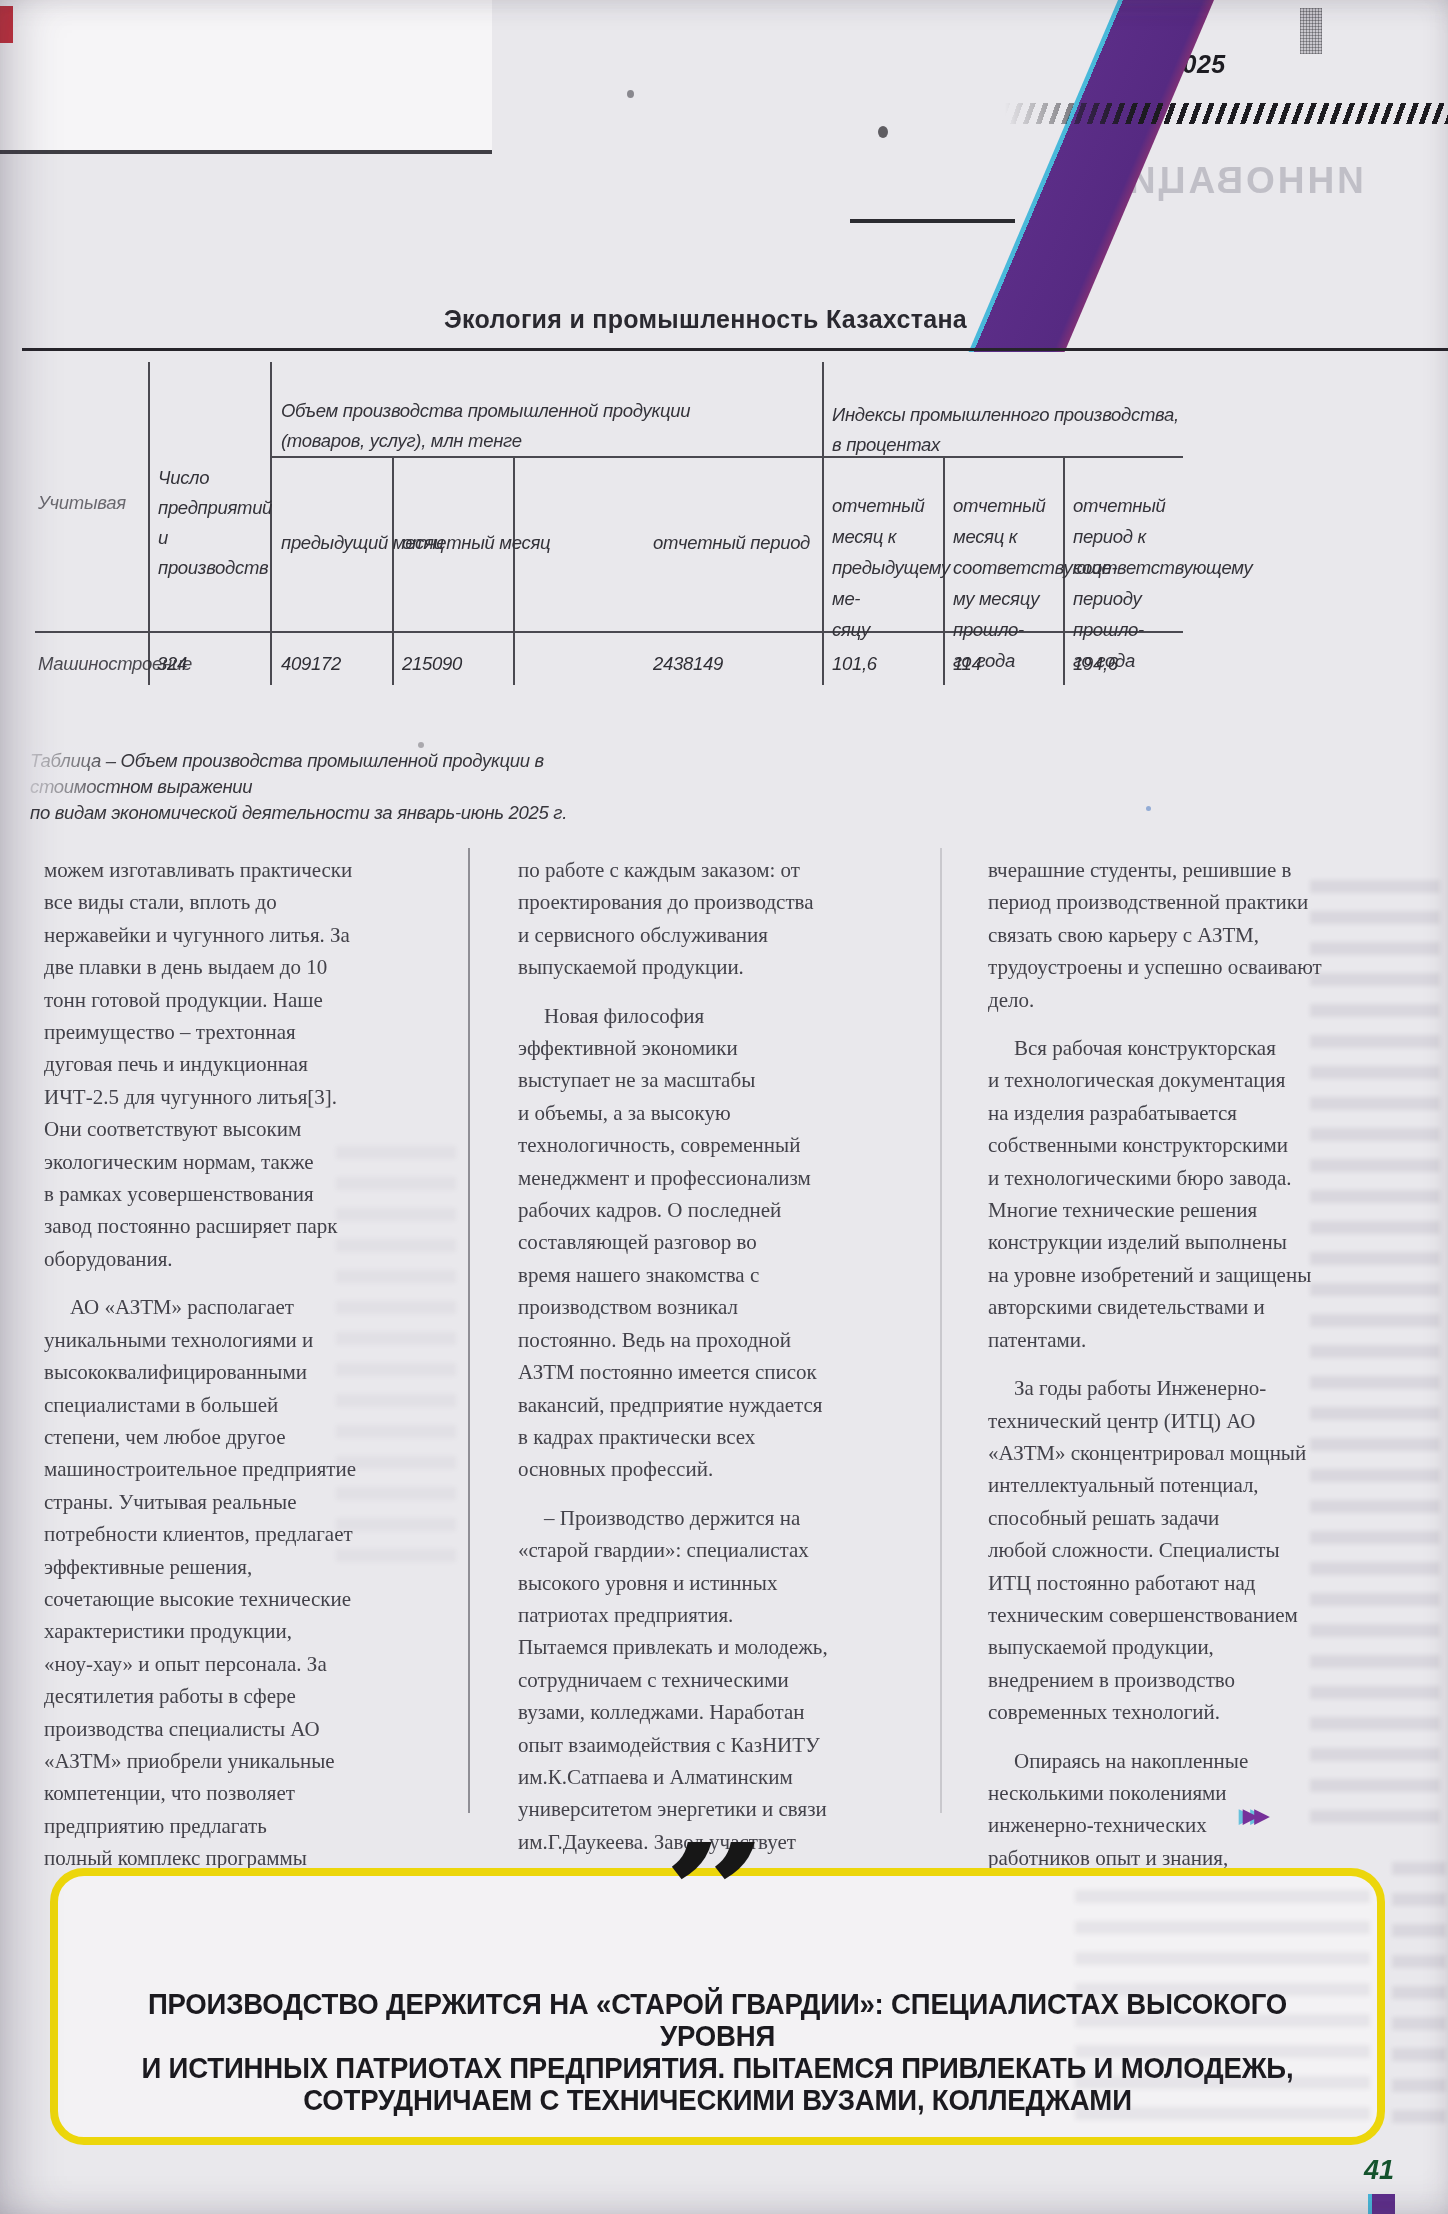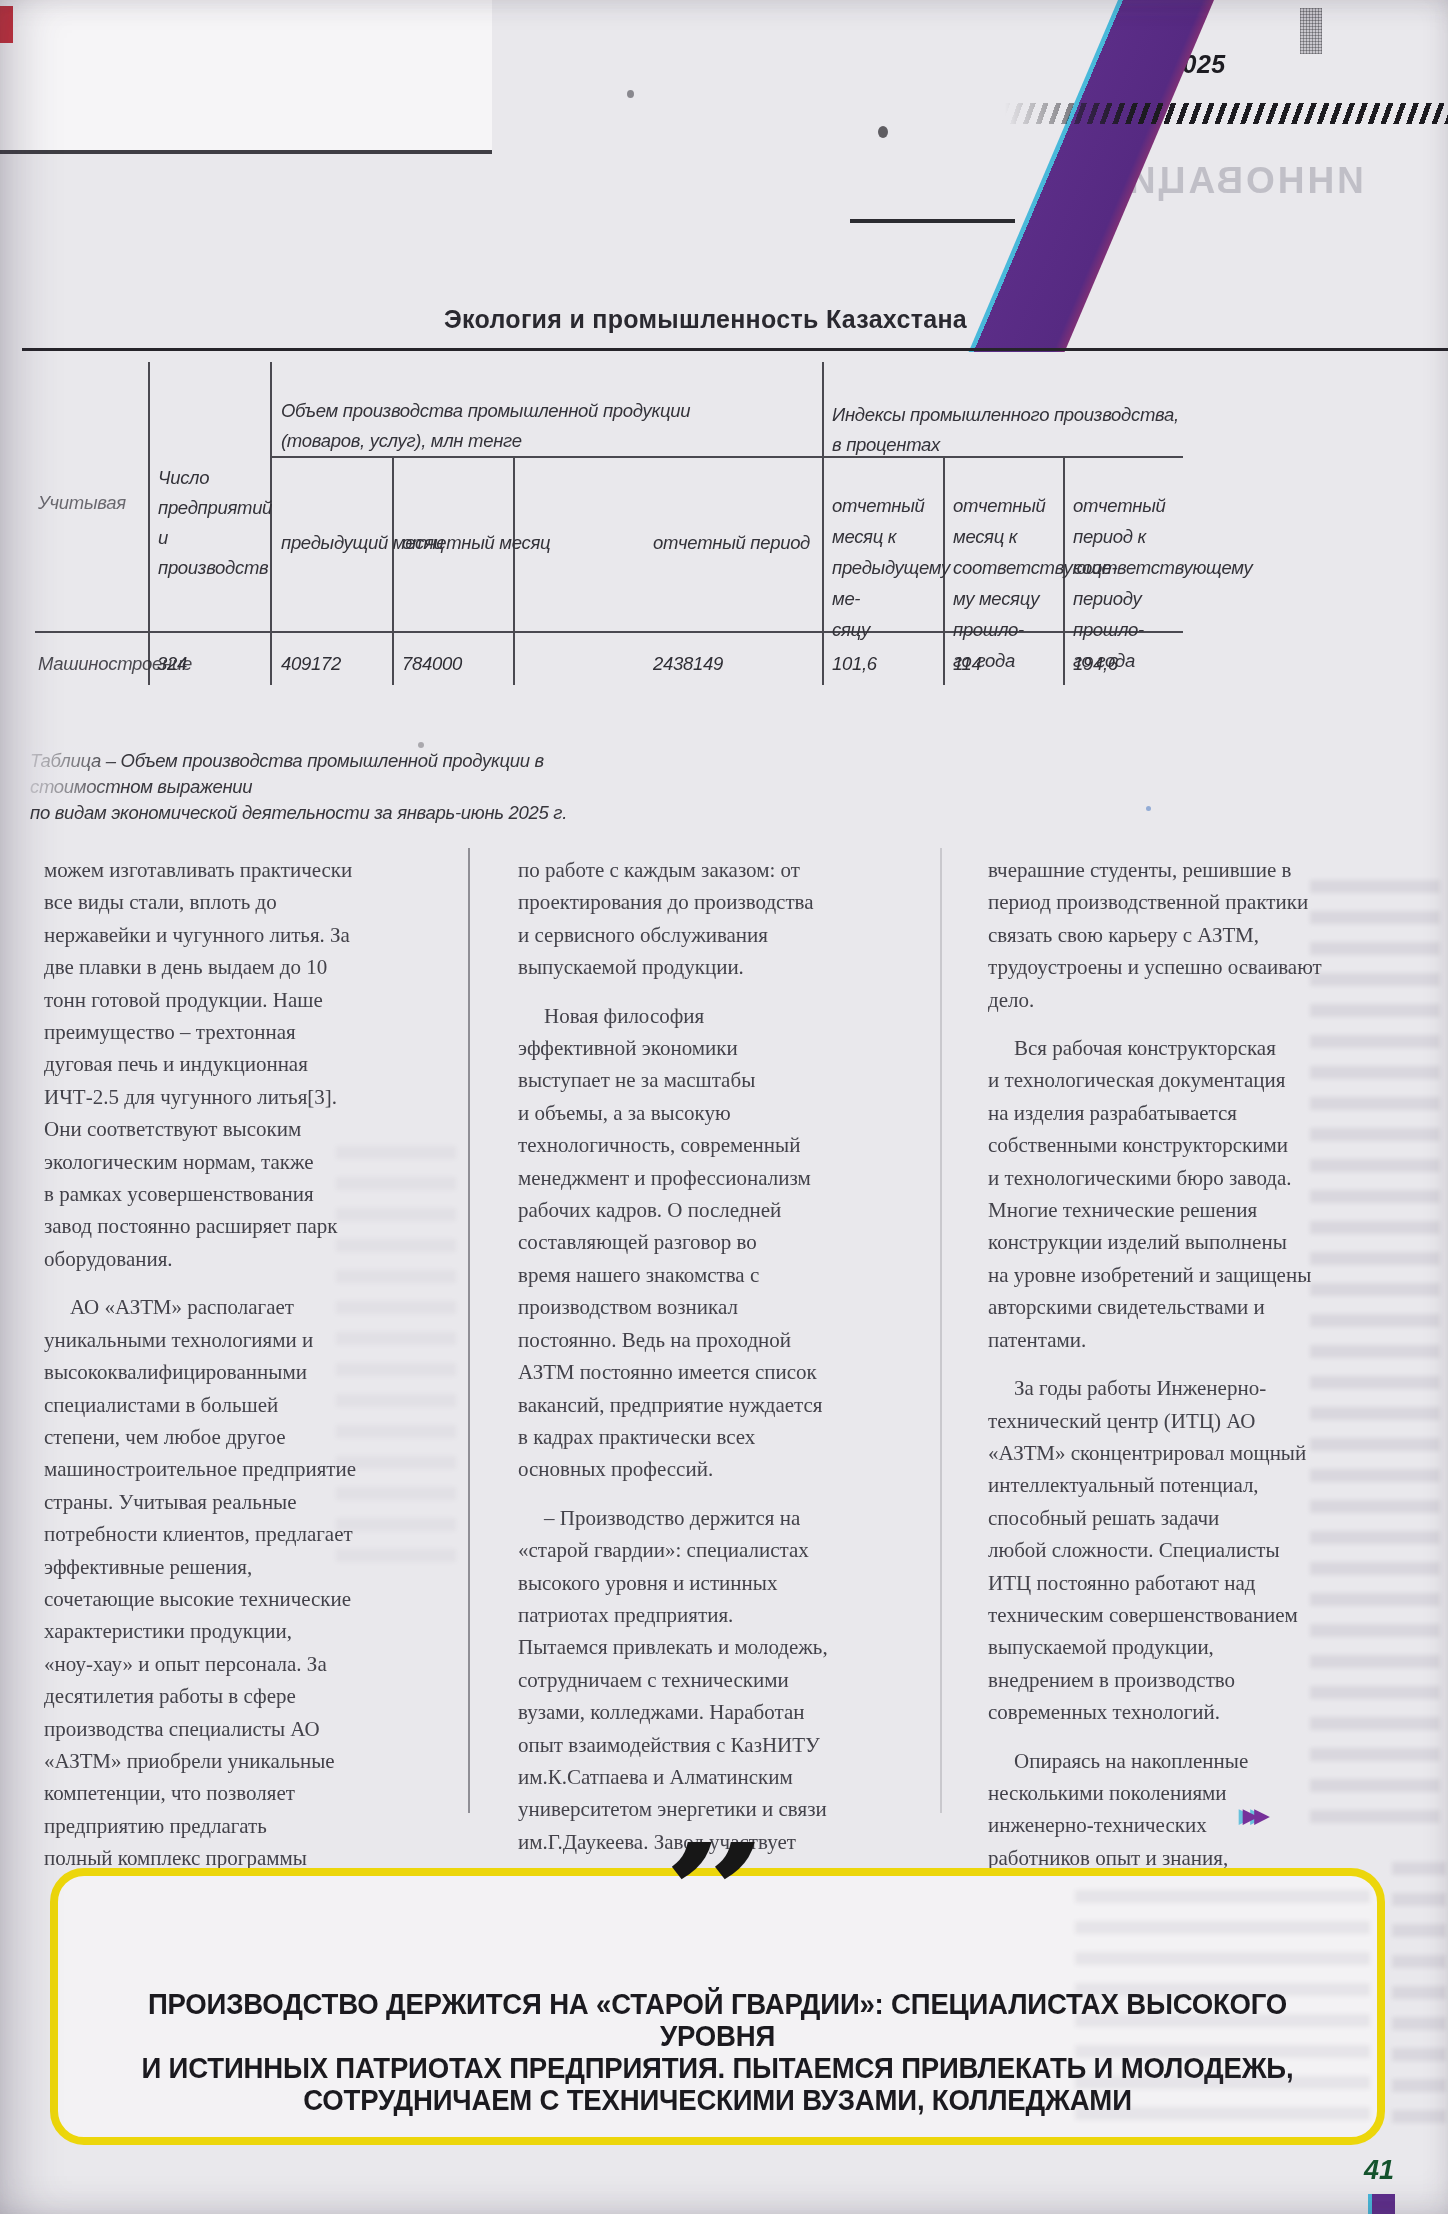--- a/index.html
+++ b/index.html
@@ -117,21 +117,21 @@
 му месяцу прошло-
 го года</div>
   <div class="abs tcell" style="left:1073px;top:490px;width:110px;line-height:31px">отчетный период к
 соответствующему
 периоду прошло-
 го года</div>
 
   <div class="abs tval" style="left:38px;top:653px;opacity:.85">Машиностроение</div>
   <div class="abs tval" style="left:157px;top:653px">324</div>
   <div class="abs tval" style="left:281px;top:653px">409172</div>
-  <div class="abs tval" style="left:402px;top:653px">784000</div>
+  <div class="abs tval" style="left:402px;top:653px">215090</div>
   <div class="abs tval" style="left:653px;top:653px">2438149</div>
   <div class="abs tval" style="left:832px;top:653px">101,6</div>
   <div class="abs tval" style="left:953px;top:653px">114</div>
   <div class="abs tval" style="left:1073px;top:653px">194,6</div>
 
   <div class="abs caption">Таблица – Объем производства промышленной продукции в стоимостном выражении
 по видам экономической деятельности за январь-июнь 2025 г.</div>
   <div class="abs caption-fade"></div>
 
   <div class="abs col" style="left:28px;top:838px;width:445px">

